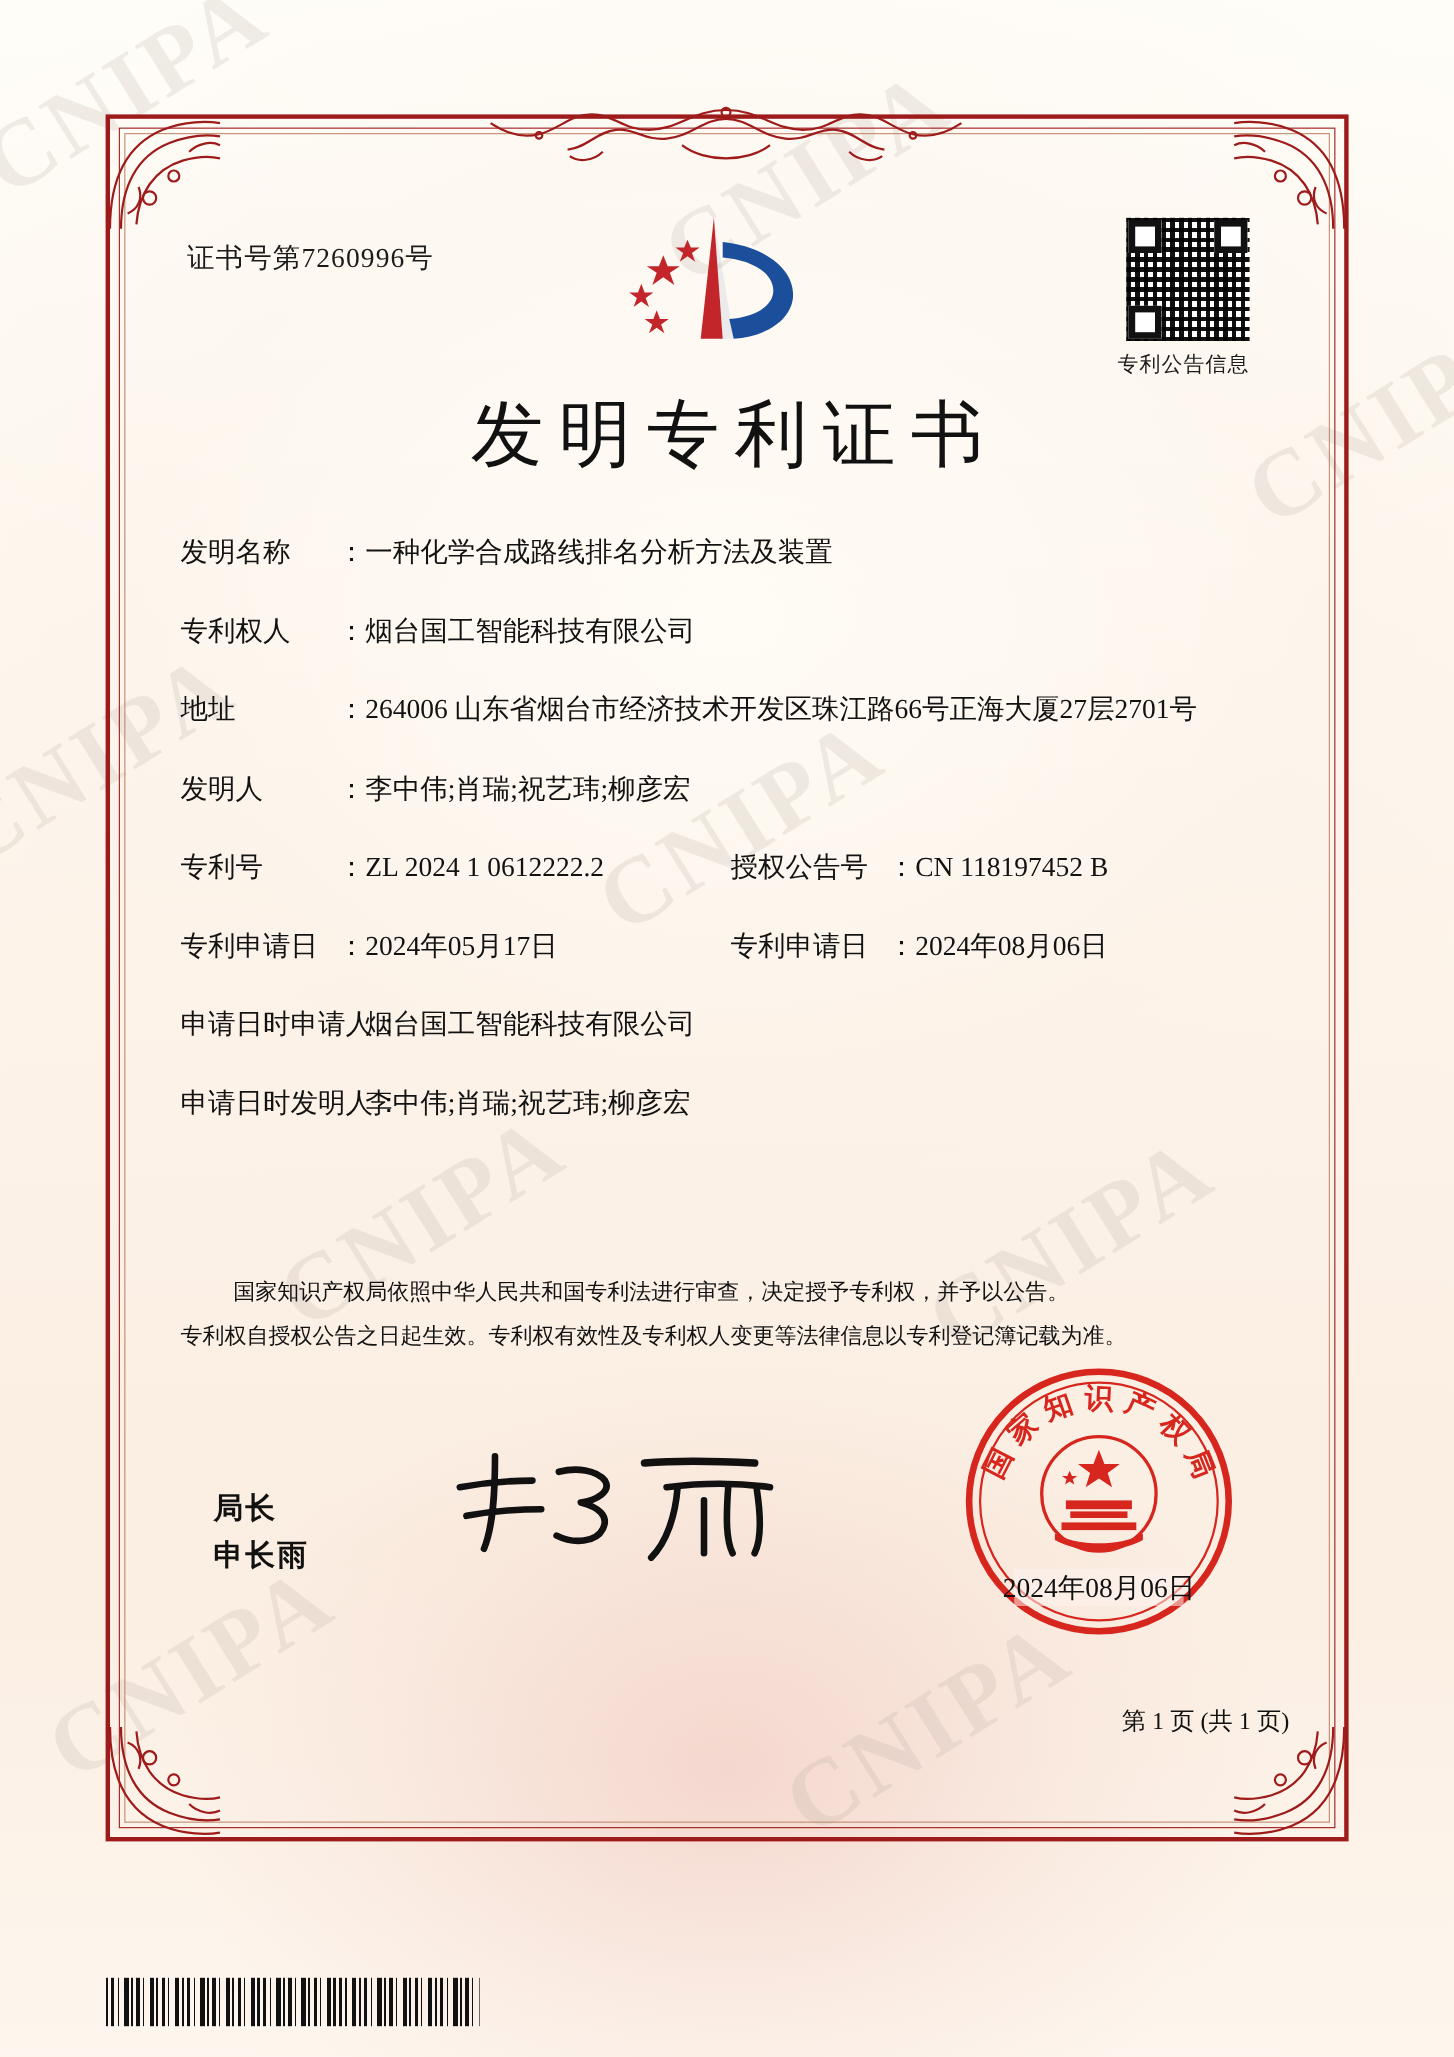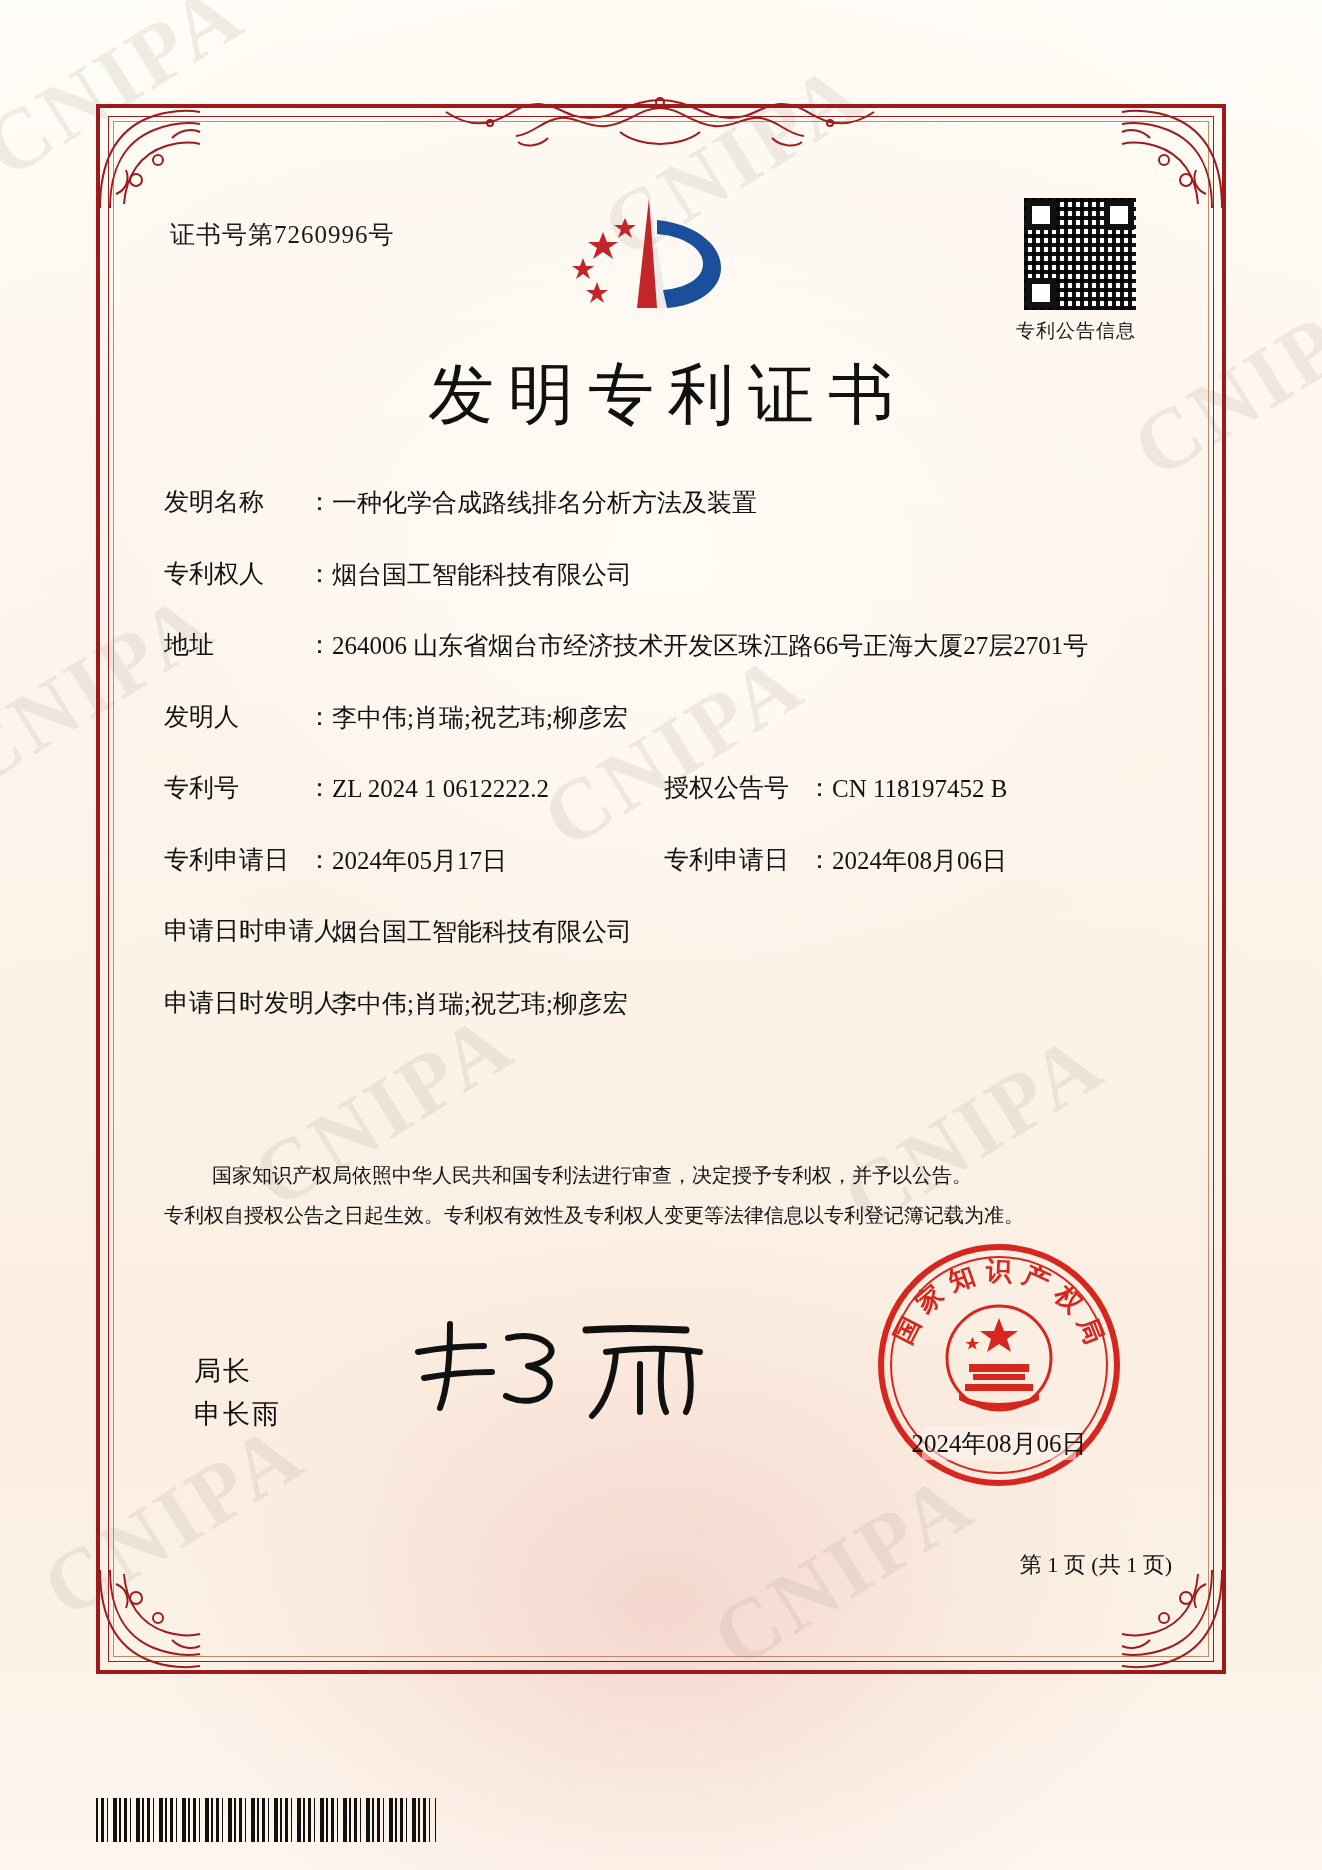--- a/index.html
+++ b/index.html
@@ -209,21 +209,21 @@
   }
   .statement p { margin: 0; }
   .statement .indent { text-indent: 48px; }
 
   .director {
     position: absolute;
     left: 44px; top: 1200px;
     font-size: 27px;
     line-height: 1.6;
     color: #111;
-    font-weight: normal;
+    font-weight: bold;
     letter-spacing: 2px;
   }
 
   .signature {
     position: absolute;
     left: 250px; top: 1158px;
     width: 330px; height: 120px;
     color: #111;
   }
   .signature svg { width: 100%; height: 100%; display: block; }

